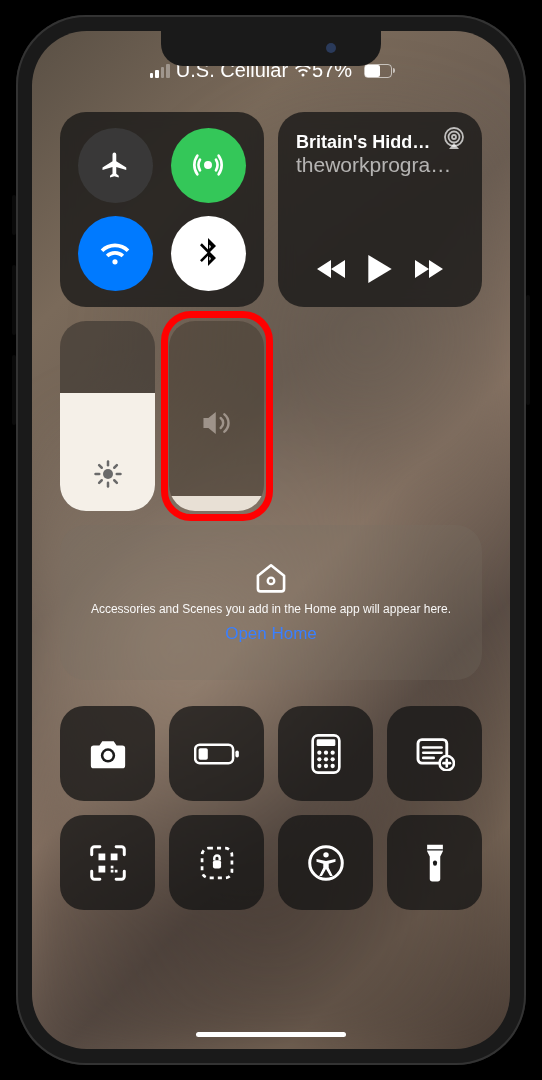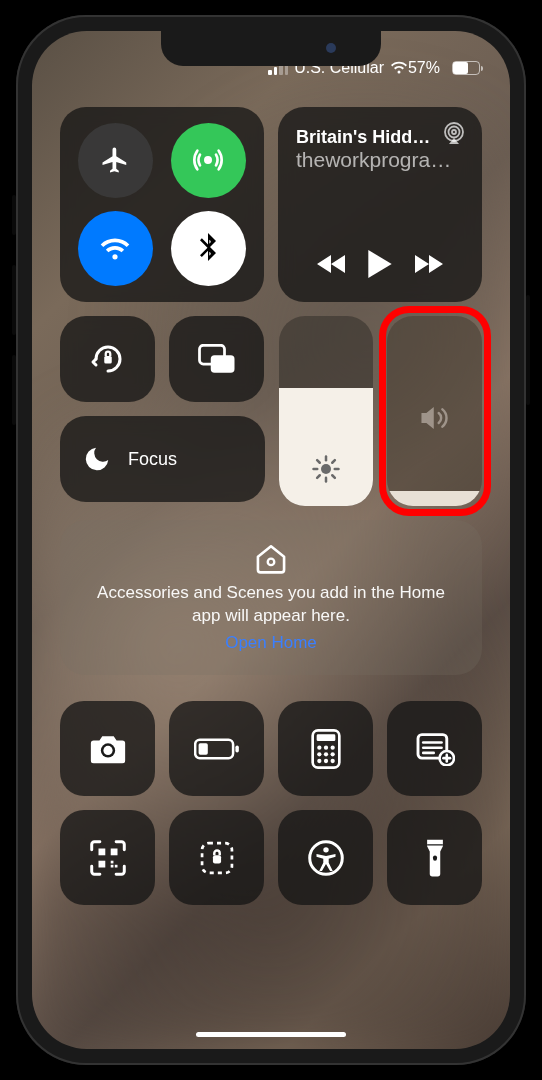--- a/index.html
+++ b/index.html
@@ -55,24 +55,24 @@
     position:absolute;
     right:45px; top:12px;
     width:10px; height:10px;
     border-radius:50%;
     background:#2a3a5a;
   }
   .status-bar {
     position: relative;
     z-index: 50;
     display: flex;
-    justify-content: flex-end;
+    justify-content: center;
     padding: 28px 30px 0;
     color: #fff;
-    font-size: 16px;
+    font-size: 20px;
     font-weight: 500;
   }
   .status-left { display: flex; align-items: center; gap: 6px; }
   .status-right { display: flex; align-items: center; gap: 12px; }
   .signal { display: inline-flex; align-items: flex-end; gap: 2px; }
   .signal i { width:3.5px; background:#fff; display:block; border-radius:1px;}
   .signal i:nth-child(1){height:5px}
   .signal i:nth-child(2){height:8px}
   .signal i:nth-child(3){height:11px; background:rgba(255,255,255,0.35)}
   .signal i:nth-child(4){height:14px; background:rgba(255,255,255,0.35)}
@@ -158,21 +158,21 @@
 
   .home-panel{
     width:100%; height:155px;
     background: rgba(120,110,100,0.25);
     border-radius:26px;
     display:flex; flex-direction:column; align-items:center; justify-content:center;
     text-align:center; color:#fff; padding:18px 28px;
     margin-top:2px; margin-bottom:26px;
   }
   .home-icon{ margin-bottom:8px; }
-  .home-text{ font-size:17px; line-height:1.35; color:rgba(255,255,255,0.95);}
+  .home-text{ font-size:12px; line-height:1.35; color:rgba(255,255,255,0.95);}
   .home-link{ color:#3a7fff; font-size:17px; margin-top:6px;}
 
   .bottom-grid{
     display:grid; grid-template-columns:repeat(4,1fr); gap:14px;
   }
   .tile{
     aspect-ratio:1;
     background: rgba(20,20,20,0.75);
     border-radius:24px;
     display:flex; align-items:center; justify-content:center;
@@ -276,46 +276,20 @@
             <span>
                 <svg width="30" height="22" viewBox="0 0 30 22">
                   <path fill="#fff" d="M16 11L2 2v18l14-9zm14 0L16 2v18l14-9z"></path>
                 </svg>
               </span>
           </div>
         </div>
       </div>
 
       <div class="row">
-        <div style="display:flex; flex-direction:column; gap:14px;">
-          <div style="display:flex; gap:14px;">
-            <div class="panel small-btn">
-              <svg width="36" height="36" viewBox="0 0 24 24">
-                  <g fill="none" stroke="#fff" stroke-width="2">
-                    <path d="M4 12a8 8 0 118 8" stroke-linecap="round"></path>
-                    <path d="M6 18l-2 2 2 2" stroke-linecap="round" stroke-linejoin="round" transform="translate(-2 -6)"></path>
-                  </g>
-                  <rect x="9.5" y="10" width="5" height="5" rx="1" fill="#fff"></rect>
-                  <path d="M10.5 10V8.5a1.5 1.5 0 013 0V10" fill="none" stroke="#fff" stroke-width="1.5"></path>
-                </svg>
-            </div>
-            <div class="panel small-btn">
-              <svg width="38" height="30" viewBox="0 0 30 24">
-                  <rect x="1" y="1" width="20" height="15" rx="3" fill="none" stroke="#fff" stroke-width="2.2"></rect>
-                  <rect x="10" y="9" width="19" height="14" rx="3" fill="#fff"></rect>
-                </svg>
-            </div>
-          </div>
-          <div class="panel focus-btn">
-            <svg width="30" height="30" viewBox="0 0 24 24">
-                <path fill="#fff" d="M21 12.8A9 9 0 1111.2 3a7 7 0 009.8 9.8z"></path>
-              </svg>
-            <span>Focus</span>
-          </div>
-        </div>
 
         <div class="slider">
           <div class="slider-fill" style="height:62%;"></div>
           <span class="slider-icon">
             <svg width="30" height="30" viewBox="0 0 24 24">
                 <circle cx="12" cy="12" r="4" fill="#6a6a6a"></circle>
                 <g stroke="#6a6a6a" stroke-width="2" stroke-linecap="round">
                   <line x1="12" y1="2" x2="12" y2="5"></line>
                   <line x1="12" y1="19" x2="12" y2="22"></line>
                   <line x1="2" y1="12" x2="5" y2="12"></line>

